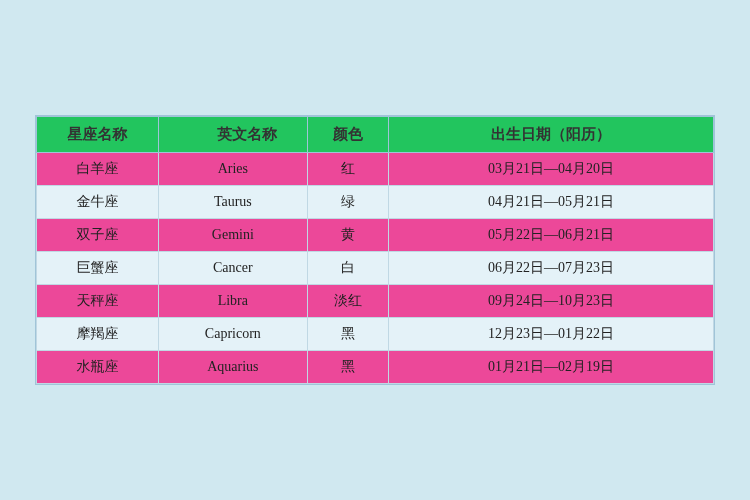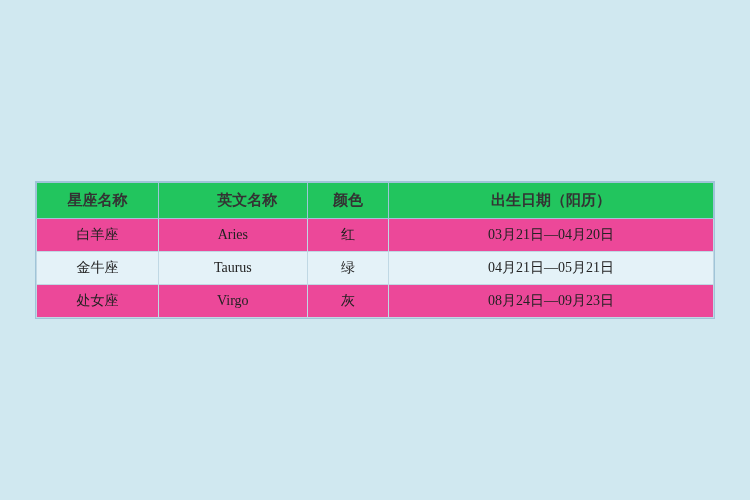--- a/index.html
+++ b/index.html
@@ -77,20 +77,44 @@
           <td>红</td>
           <td>03月21日—04月20日</td>
         </tr>
         <tr>
           <td>金牛座</td>
           <td>Taurus</td>
           <td>绿</td>
           <td>04月21日—05月21日</td>
         </tr>
         <tr>
-          <td>处女座</td>
-          <td>Virgo</td>
-          <td>灰</td>
-          <td>08月24日—09月23日</td>
+          <td>双子座</td>
+          <td>Gemini</td>
+          <td>黄</td>
+          <td>05月22日—06月21日</td>
+        </tr>
+        <tr>
+          <td>巨蟹座</td>
+          <td>Cancer</td>
+          <td>白</td>
+          <td>06月22日—07月23日</td>
+        </tr>
+        <tr>
+          <td>天秤座</td>
+          <td>Libra</td>
+          <td>淡红</td>
+          <td>09月24日—10月23日</td>
+        </tr>
+        <tr>
+          <td>摩羯座</td>
+          <td>Capricorn</td>
+          <td>黑</td>
+          <td>12月23日—01月22日</td>
+        </tr>
+        <tr>
+          <td>水瓶座</td>
+          <td>Aquarius</td>
+          <td>黑</td>
+          <td>01月21日—02月19日</td>
         </tr>
       </tbody>
   </table>
 </div>
 
 </body></html>

